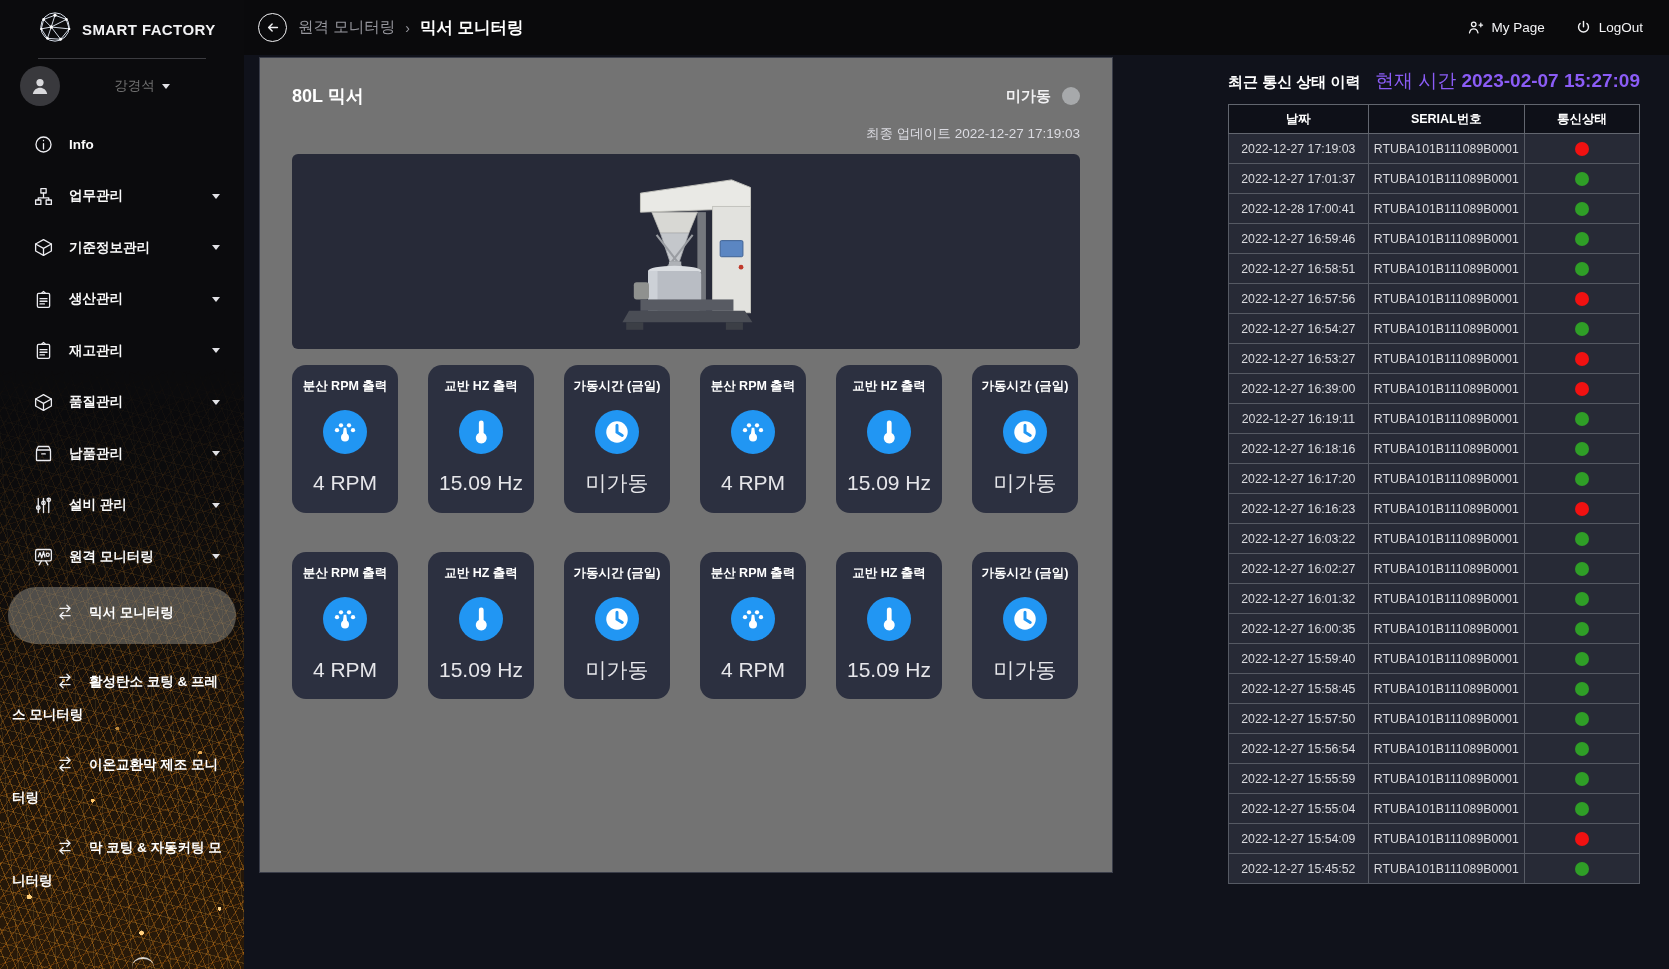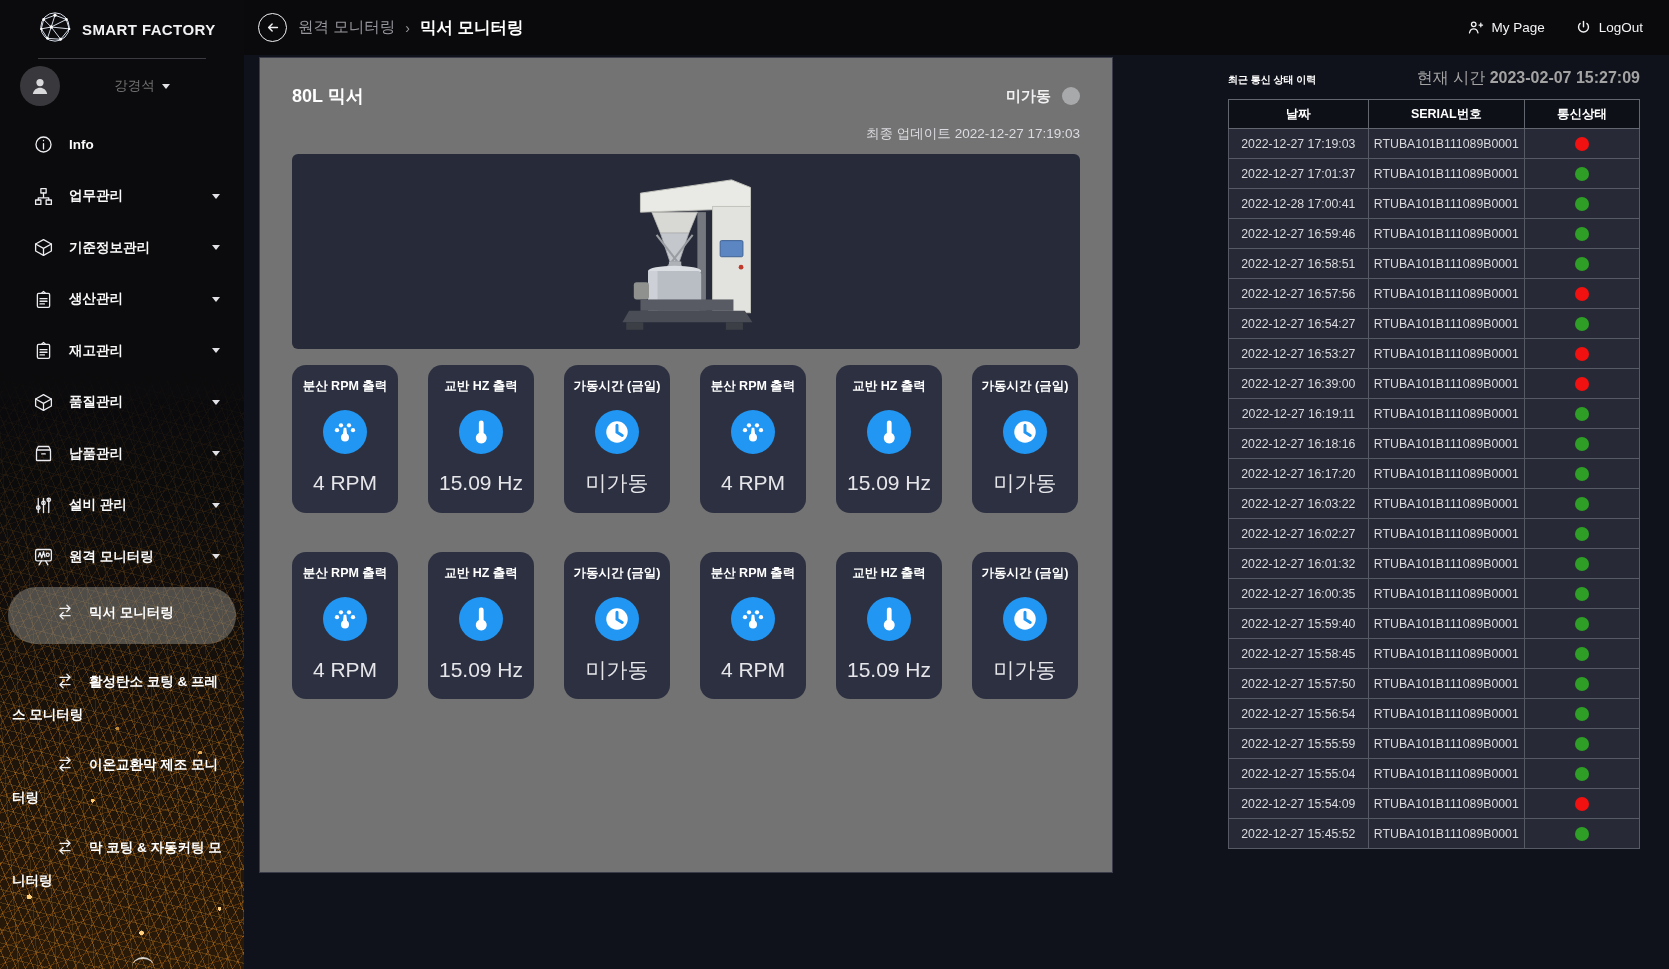--- a/index.html
+++ b/index.html
@@ -83,22 +83,22 @@
     padding:13px 4px 16px; text-align:center; }
   .g-title { font-size:12.5px; font-weight:bold; color:#fff; white-space:nowrap; }
   .g-icon { width:44px; height:44px; border-radius:50%; margin:15px auto 0; background:#2196f3;
     display:flex; align-items:center; justify-content:center; }
   .g-icon svg { width:30px; height:30px; }
   .g-value { margin-top:15px; font-size:21px; color:#e6e6ea; line-height:1.32; }
 
   
   .comm { margin-left:115px; width:412px; flex:0 0 412px; padding-top:11px; }
   .comm-head { display:flex; align-items:baseline; justify-content:space-between; margin-bottom:10px; }
-  .comm-title { font-size:10px; font-weight:bold; color:#fff; }
-  .comm-now { font-size:16px; color:#a3a3a3; }
+  .comm-title { font-size:15px; font-weight:bold; color:#fff; }
+  .comm-now { font-size:19px; color:#8b5cf6; }
   .comm-now b { font-weight:bold; }
   table.comm-table { width:412px; border-collapse:collapse; }
   .comm-table th { background:#0e1018; border:1px solid #62666f; height:29px;
     font-size:12.5px; font-weight:bold; color:#fff; }
   .comm-table td { background:#272a36; border:1px solid #565a64; height:30px;
     font-size:12.3px; color:#dadade; text-align:center; }
   .comm-table col.c1 { width:34%; } .comm-table col.c2 { width:38%; } .comm-table col.c3 { width:28%; }
   .dot { display:inline-block; width:14px; height:14px; border-radius:50%; vertical-align:middle; }
   .dot.green { background:#2f9e27; } .dot.red { background:#f11111; }
 </style>
@@ -558,20 +558,25 @@
                 <td>2022-12-27 16:18:16</td>
                 <td>RTUBA101B111089B0001</td>
                 <td><span class="dot green"></span></td>
               </tr>
               <tr>
                 <td>2022-12-27 16:17:20</td>
                 <td>RTUBA101B111089B0001</td>
                 <td><span class="dot green"></span></td>
               </tr>
               <tr>
+                <td>2022-12-27 16:16:23</td>
+                <td>RTUBA101B111089B0001</td>
+                <td><span class="dot red"></span></td>
+              </tr>
+              <tr>
                 <td>2022-12-27 16:03:22</td>
                 <td>RTUBA101B111089B0001</td>
                 <td><span class="dot green"></span></td>
               </tr>
               <tr>
                 <td>2022-12-27 16:02:27</td>
                 <td>RTUBA101B111089B0001</td>
                 <td><span class="dot green"></span></td>
               </tr>
               <tr>

